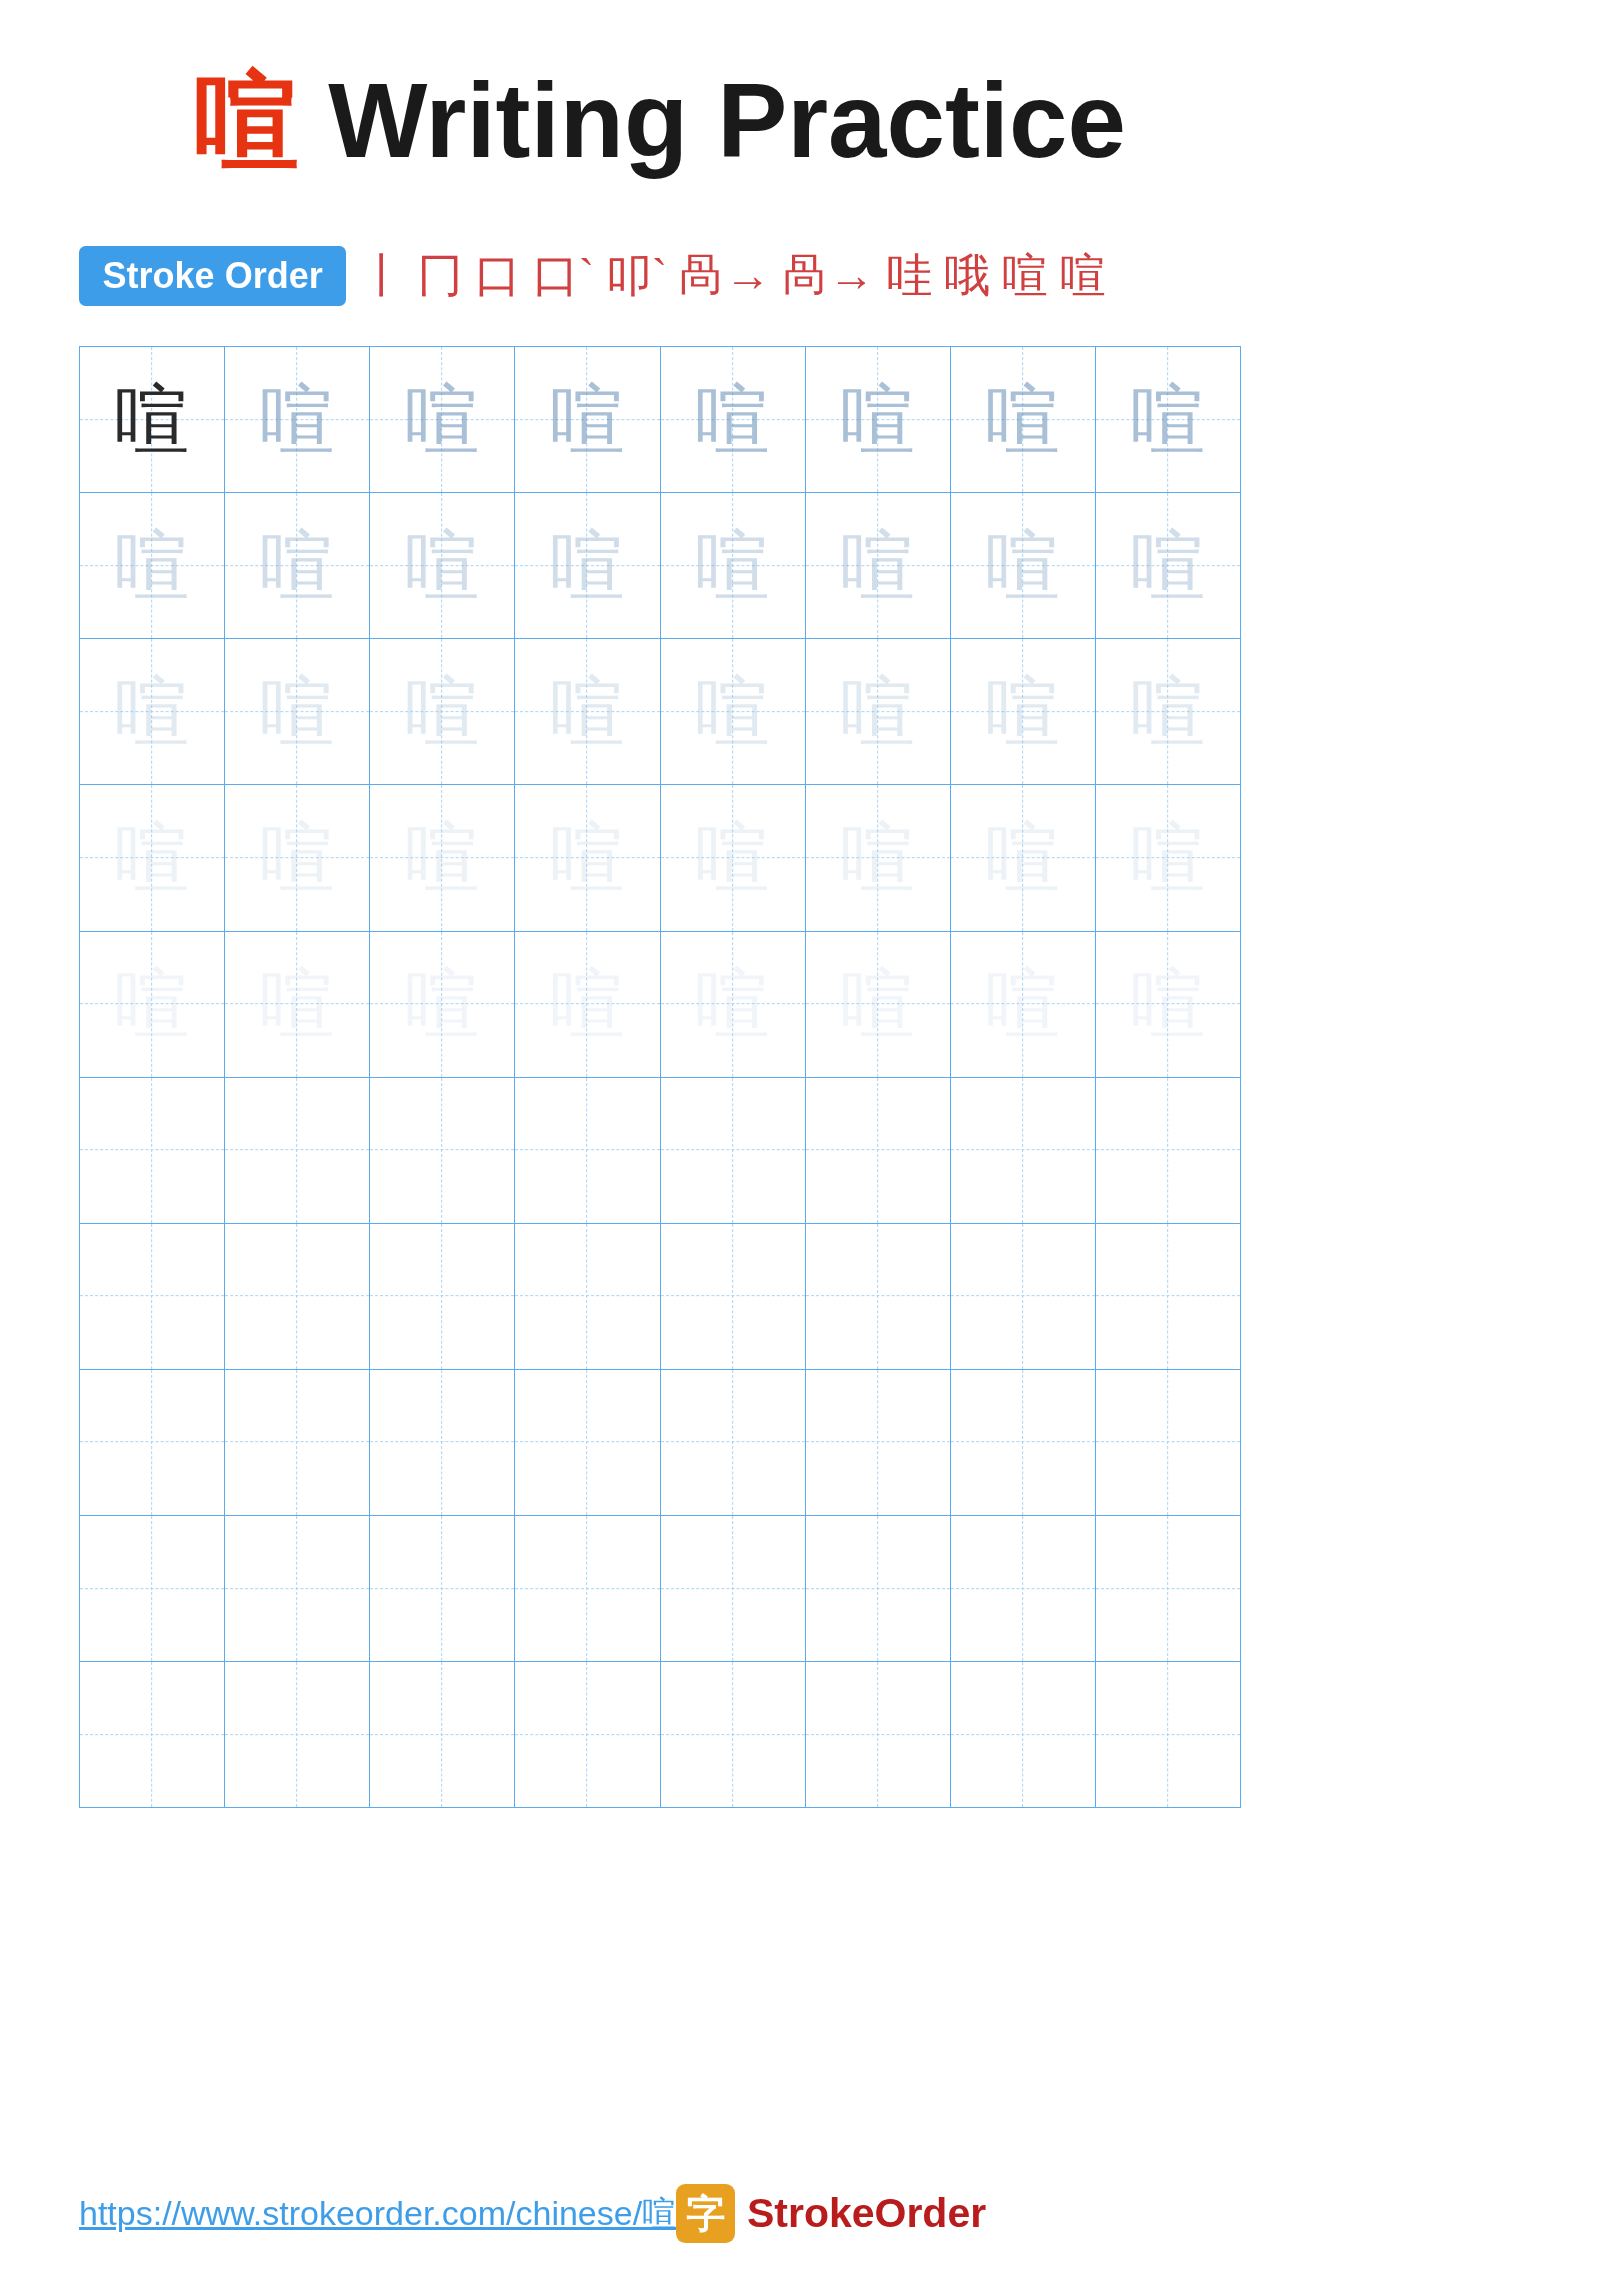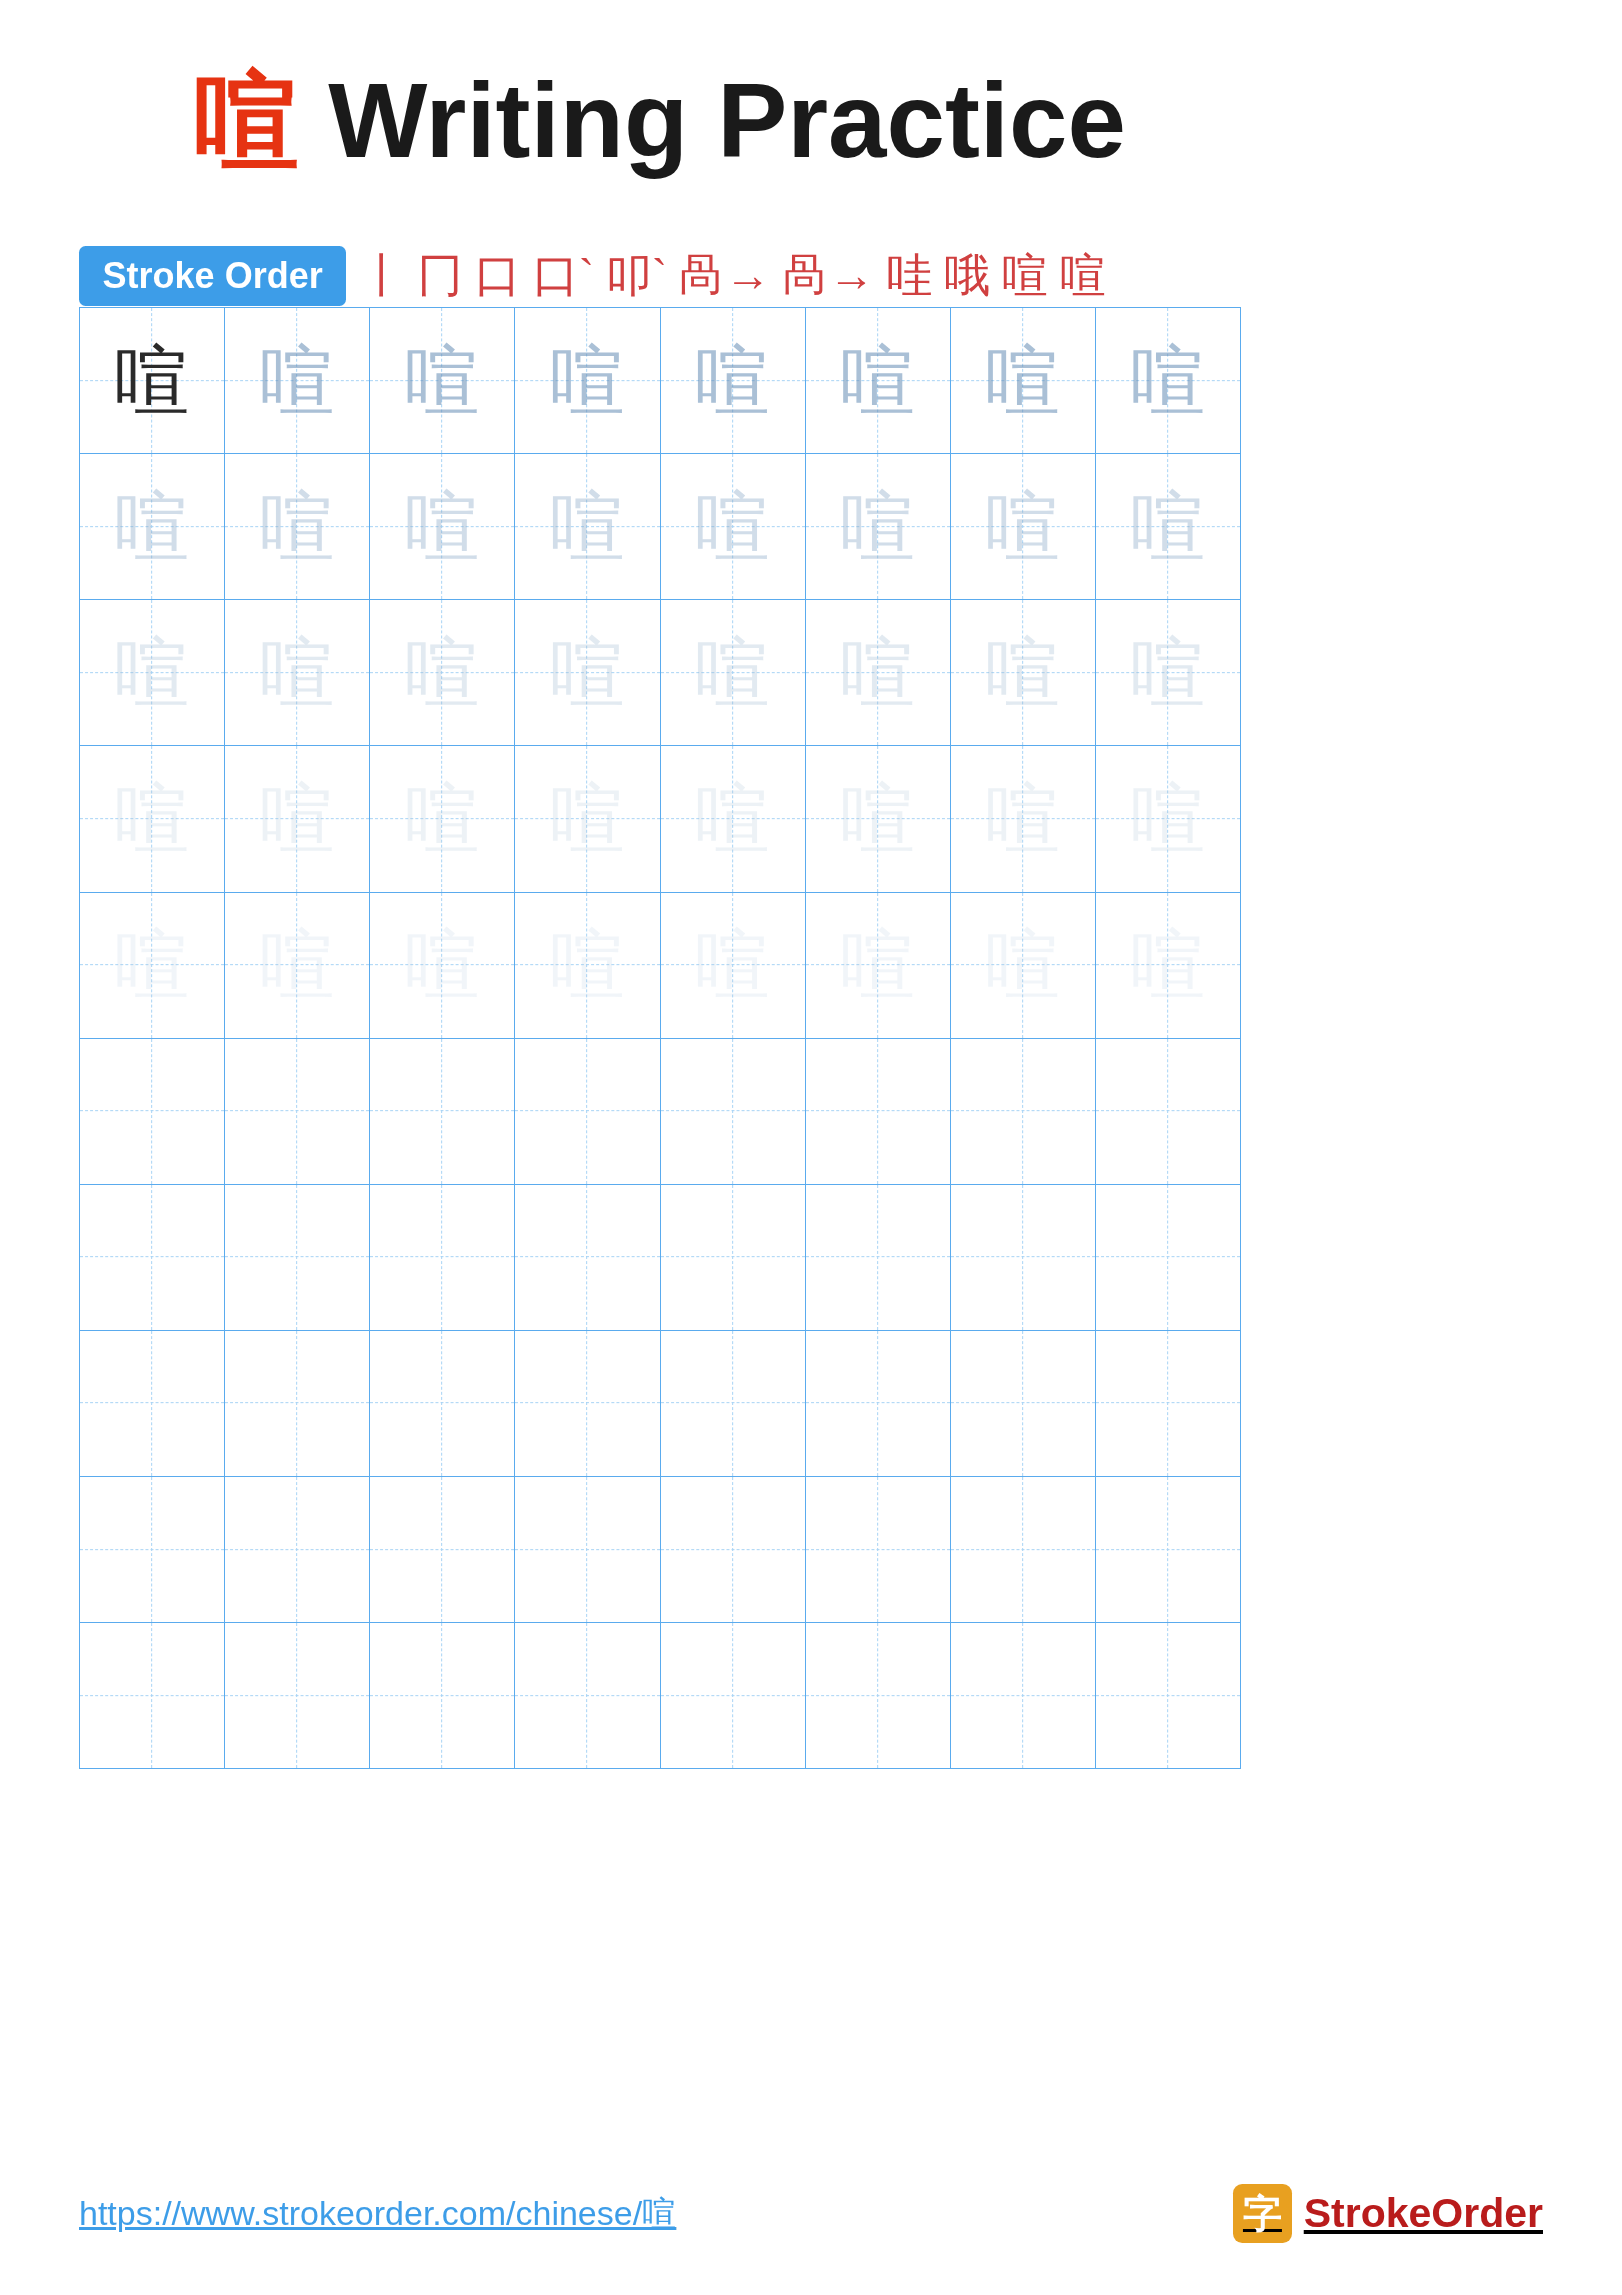--- a/index.html
+++ b/index.html
@@ -32,20 +32,21 @@
       color: #e63312;
     }
     .title-text {
       color: #1a1a1a;
     }
 
     .stroke-order-row {
       display: flex;
       align-items: center;
       width: 100%;
+      margin-bottom: 39px;
       gap: 13px;
     }
     .stroke-order-badge {
       background: #3d9de8;
       color: white;
       font-size: 36px;
       font-weight: bold;
       padding: 9.2px 23.6px;
       border-radius: 6.5px;
       white-space: nowrap;
@@ -135,23 +136,22 @@
     .cell-char-light4 {
       color: rgba(175, 195, 215, 0.22);
     }
 
     .footer {
       position: absolute;
       bottom: 52px;
       left: 79px;
       right: 79px;
       display: flex;
-      justify-content: space-between;
-      align-items: center;
-      text-decoration: underline;
+      justify-content: flex-start;
+      align-items: center;
     }
     .footer-url {
       font-size: 34px;
       color: #3d9de8;
     }
     .footer-logo {
       display: flex;
       align-items: center;
       gap: 11.8px;
     }

